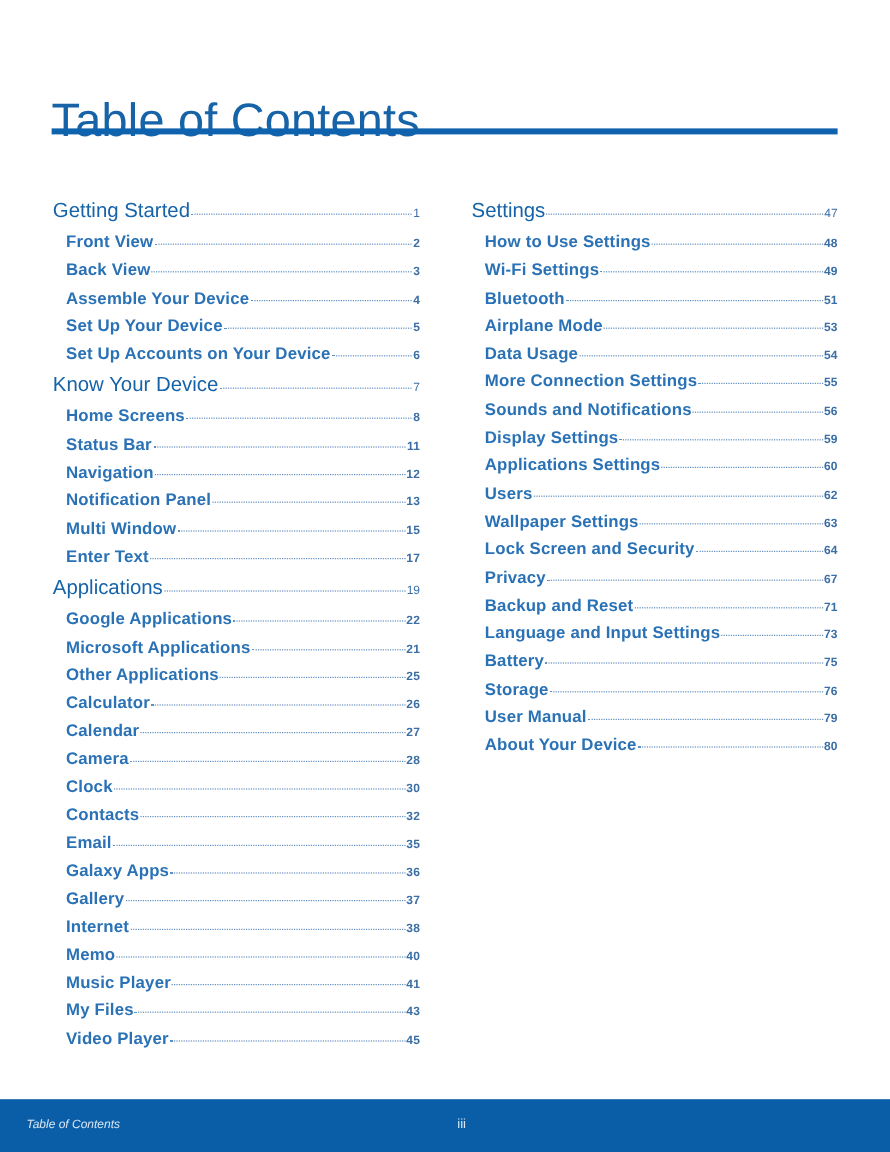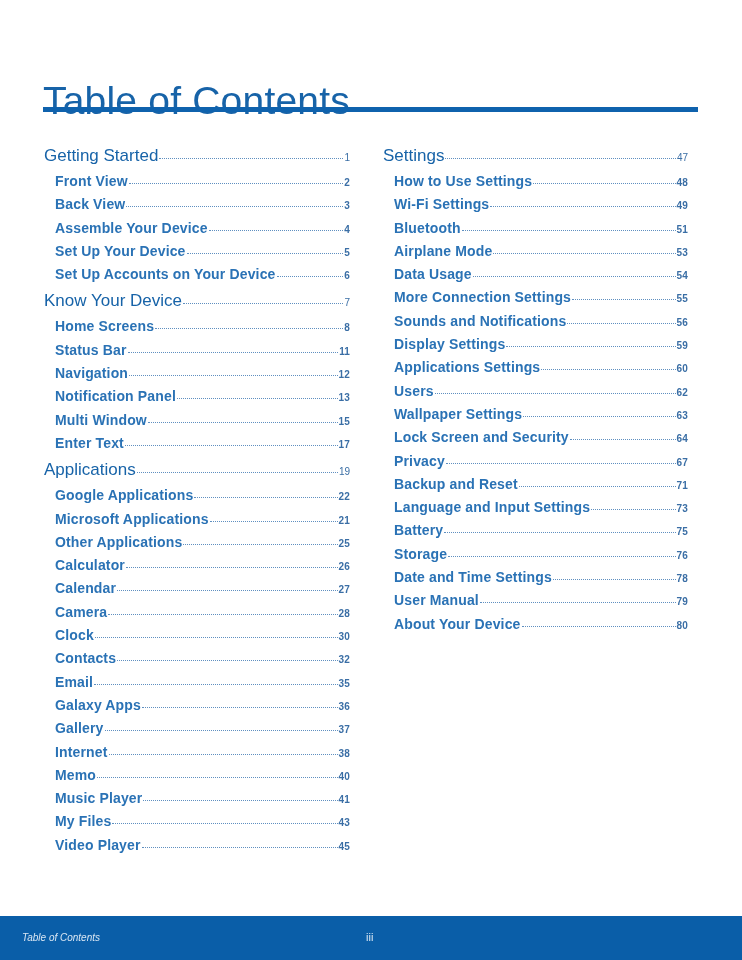--- a/index.html
+++ b/index.html
@@ -13,46 +13,46 @@
     position:absolute; left:43px; top:52px;
     font-size:39px; font-weight:normal; color:#1763a8;
     letter-spacing:0.2px; line-height:46px;
   }
   .rule {
     position:absolute; left:43px; top:107px; width:655px; height:5px;
     background:#0f62ad;
   }
   .col { position:absolute; top:146px; width:306px; }
   .col.left { left:44px; }
-  .col.right { left:383px; width:305px;text-align:center; }
+  .col.right { left:393px; width:305px;text-align:center; }
   .row {
     display:flex; align-items:baseline; white-space:nowrap;
     height:23.3px;
   }
   .row.section { font-size:17px; color:#1763a8; height:27px; margin-top:2px; }
   .row.section:first-child { margin-top:0; }
   .row.item { font-size:14px; color:#2a72b5; padding-left:11px; letter-spacing:0.15px;font-weight:bold; }
-  .row .label { flex:0 0 auto; }
+  .row .label { flex:0 0 auto;margin-top:20px; }
   .row .dots {
     flex:1 1 auto; overflow:hidden; margin:0 1px;
     border-bottom:1px dotted #5f8fc0; height:0; position:relative; top:-2px;
     align-self:baseline;
   }
   .row .page { flex:0 0 auto; font-size:10px; color:#3a6ea5; }
   .row.section .page { font-size:10px; }
   .footer {
     position:absolute; left:0; top:916px; width:742px; height:44px;
     background:#0a5ea8;
   }
   .footer .flabel {
     position:absolute; left:22px; top:16px; font-size:10px; font-style:italic;
     color:#d9e6f3;
   }
   .footer .fpage {
-    position:absolute; left:366px; top:15px; font-size:11px; color:#d9e6f3;
+    position:absolute; left:381px; top:15px; font-size:11px; color:#d9e6f3;
   }
 </style>
 </head>
 <body>
 
 <h1 class="title">Table of Contents</h1>
 <div class="rule"></div>
 
 <div class="col left">
     <div class="row section">
@@ -291,25 +291,20 @@
       <span class="label">Battery</span>
       <span class="dots"></span>
       <span class="page">75</span>
     </div>
     <div class="row item">
       <span class="label">Storage</span>
       <span class="dots"></span>
       <span class="page">76</span>
     </div>
     <div class="row item">
-      <span class="label">Date and Time Settings</span>
-      <span class="dots"></span>
-      <span class="page">78</span>
-    </div>
-    <div class="row item">
       <span class="label">User Manual</span>
       <span class="dots"></span>
       <span class="page">79</span>
     </div>
     <div class="row item">
       <span class="label">About Your Device</span>
       <span class="dots"></span>
       <span class="page">80</span>
     </div>
   </div>

